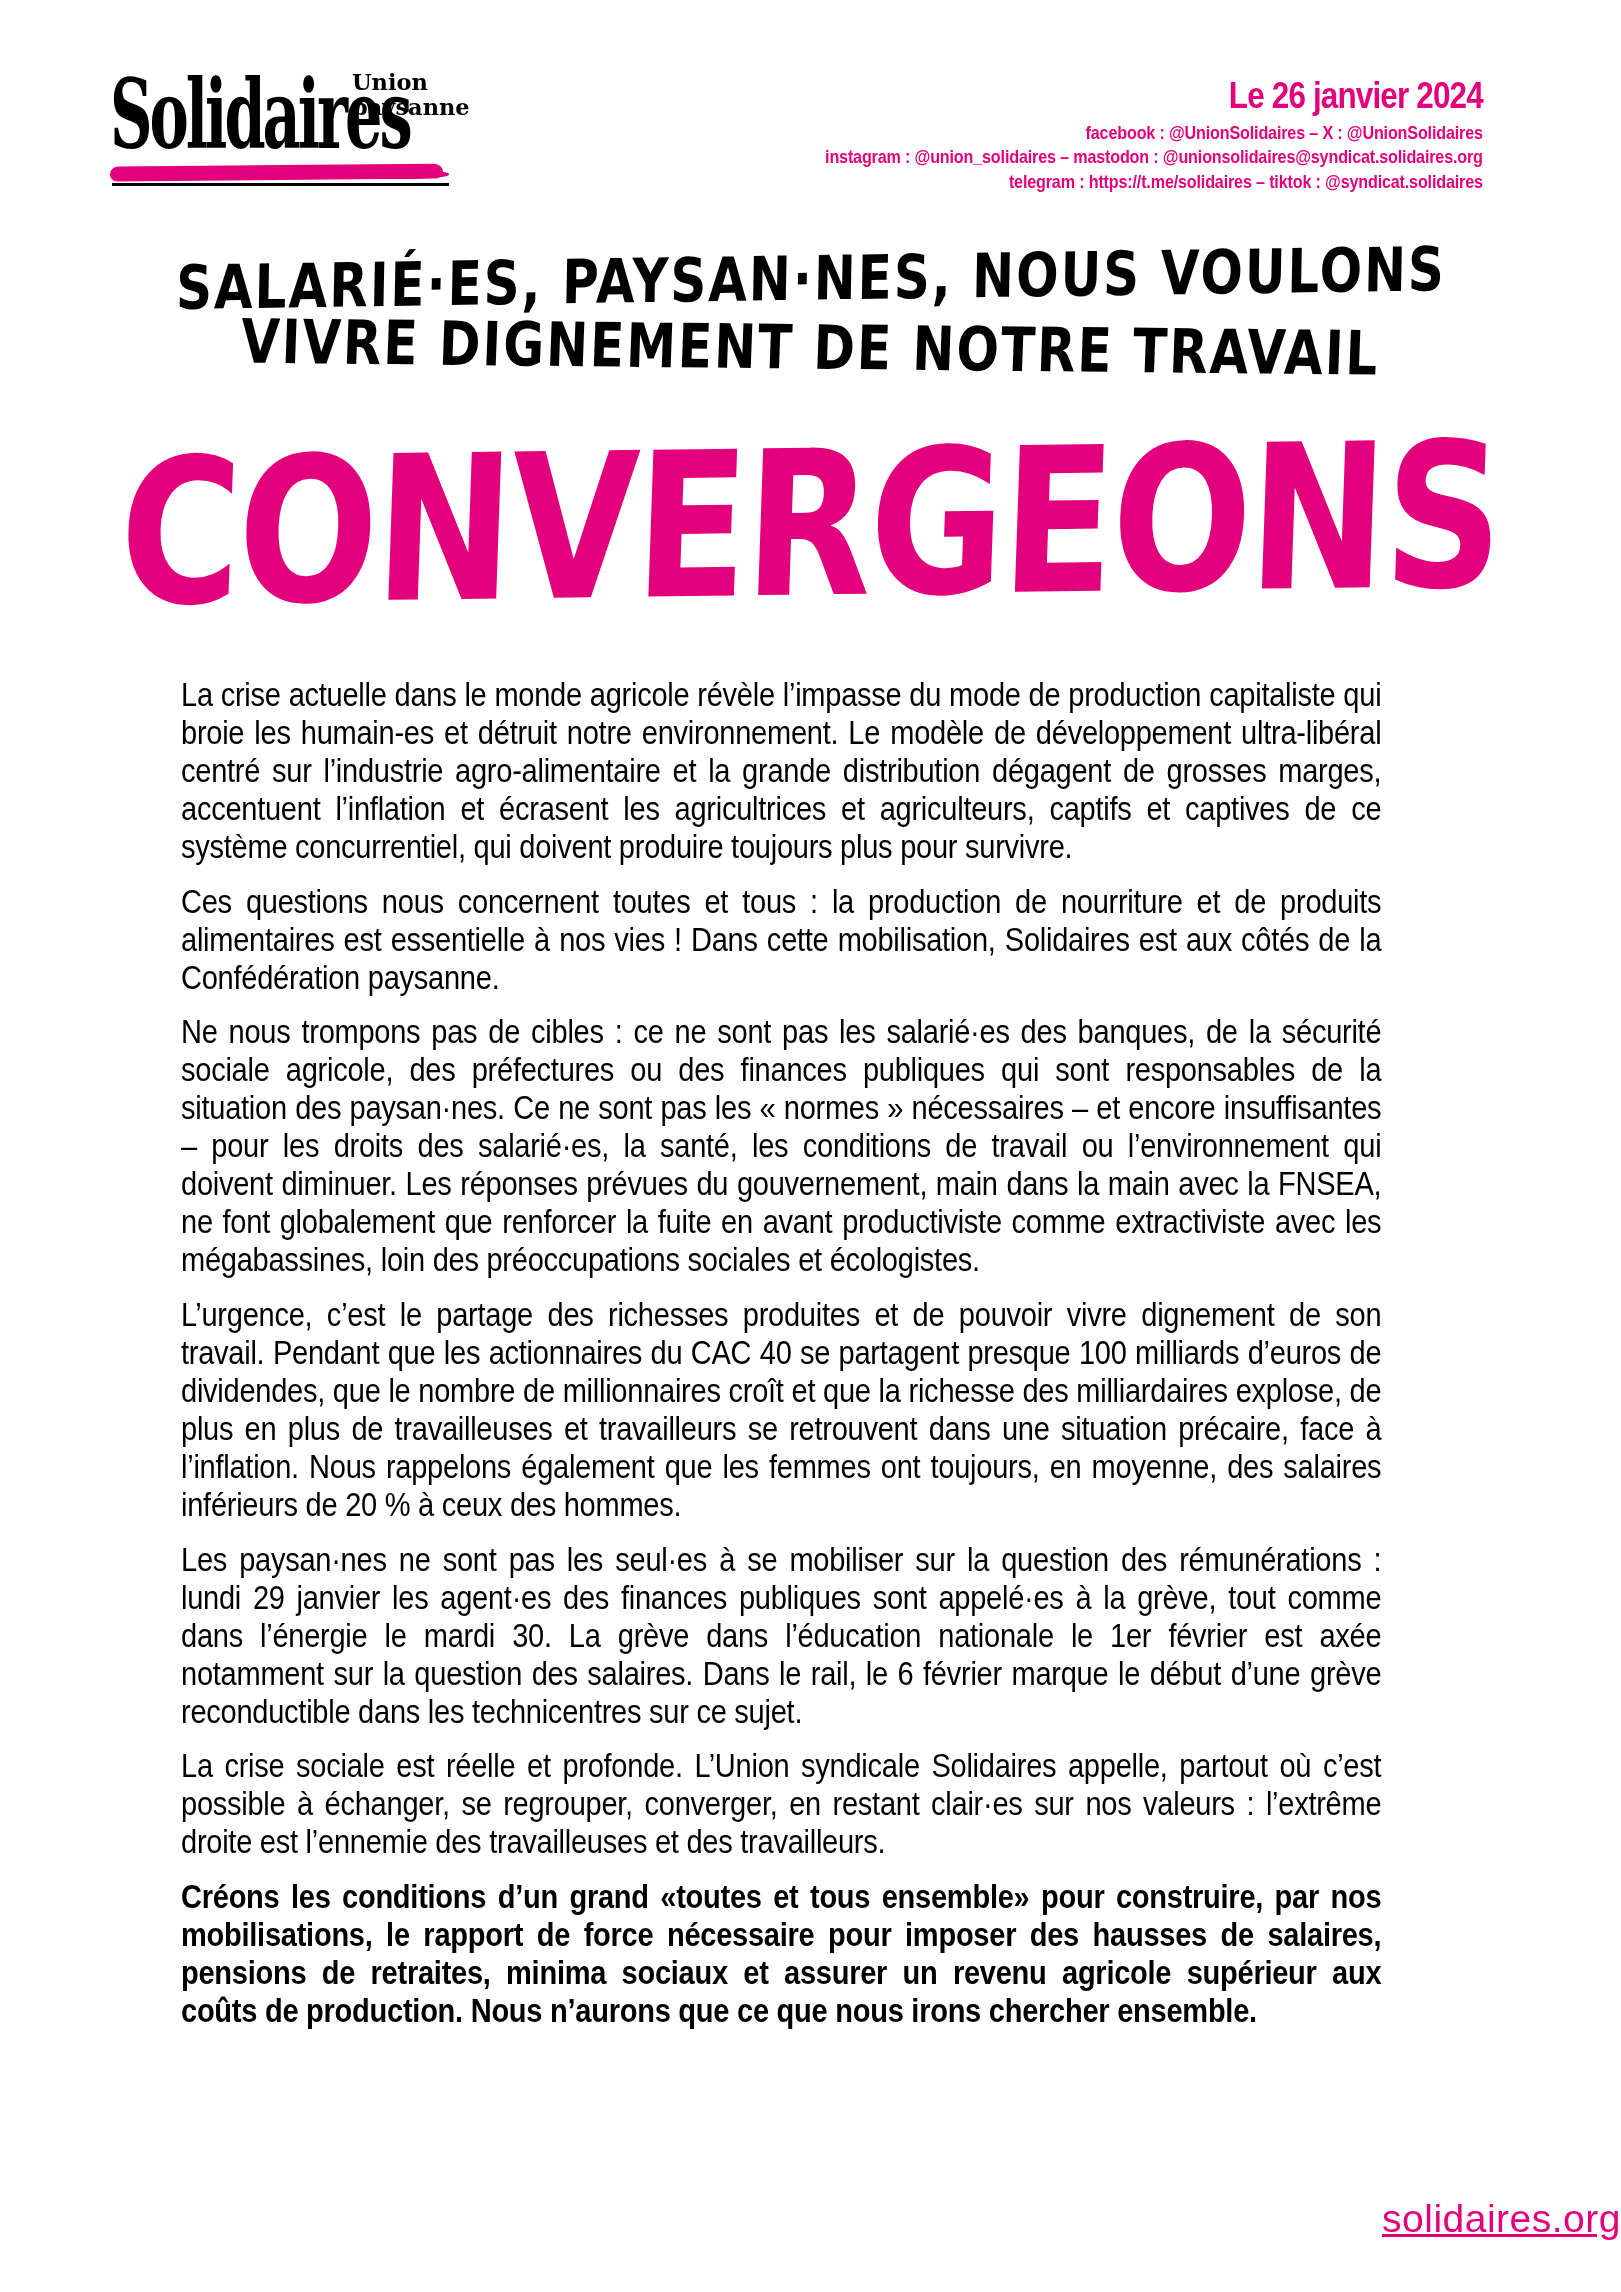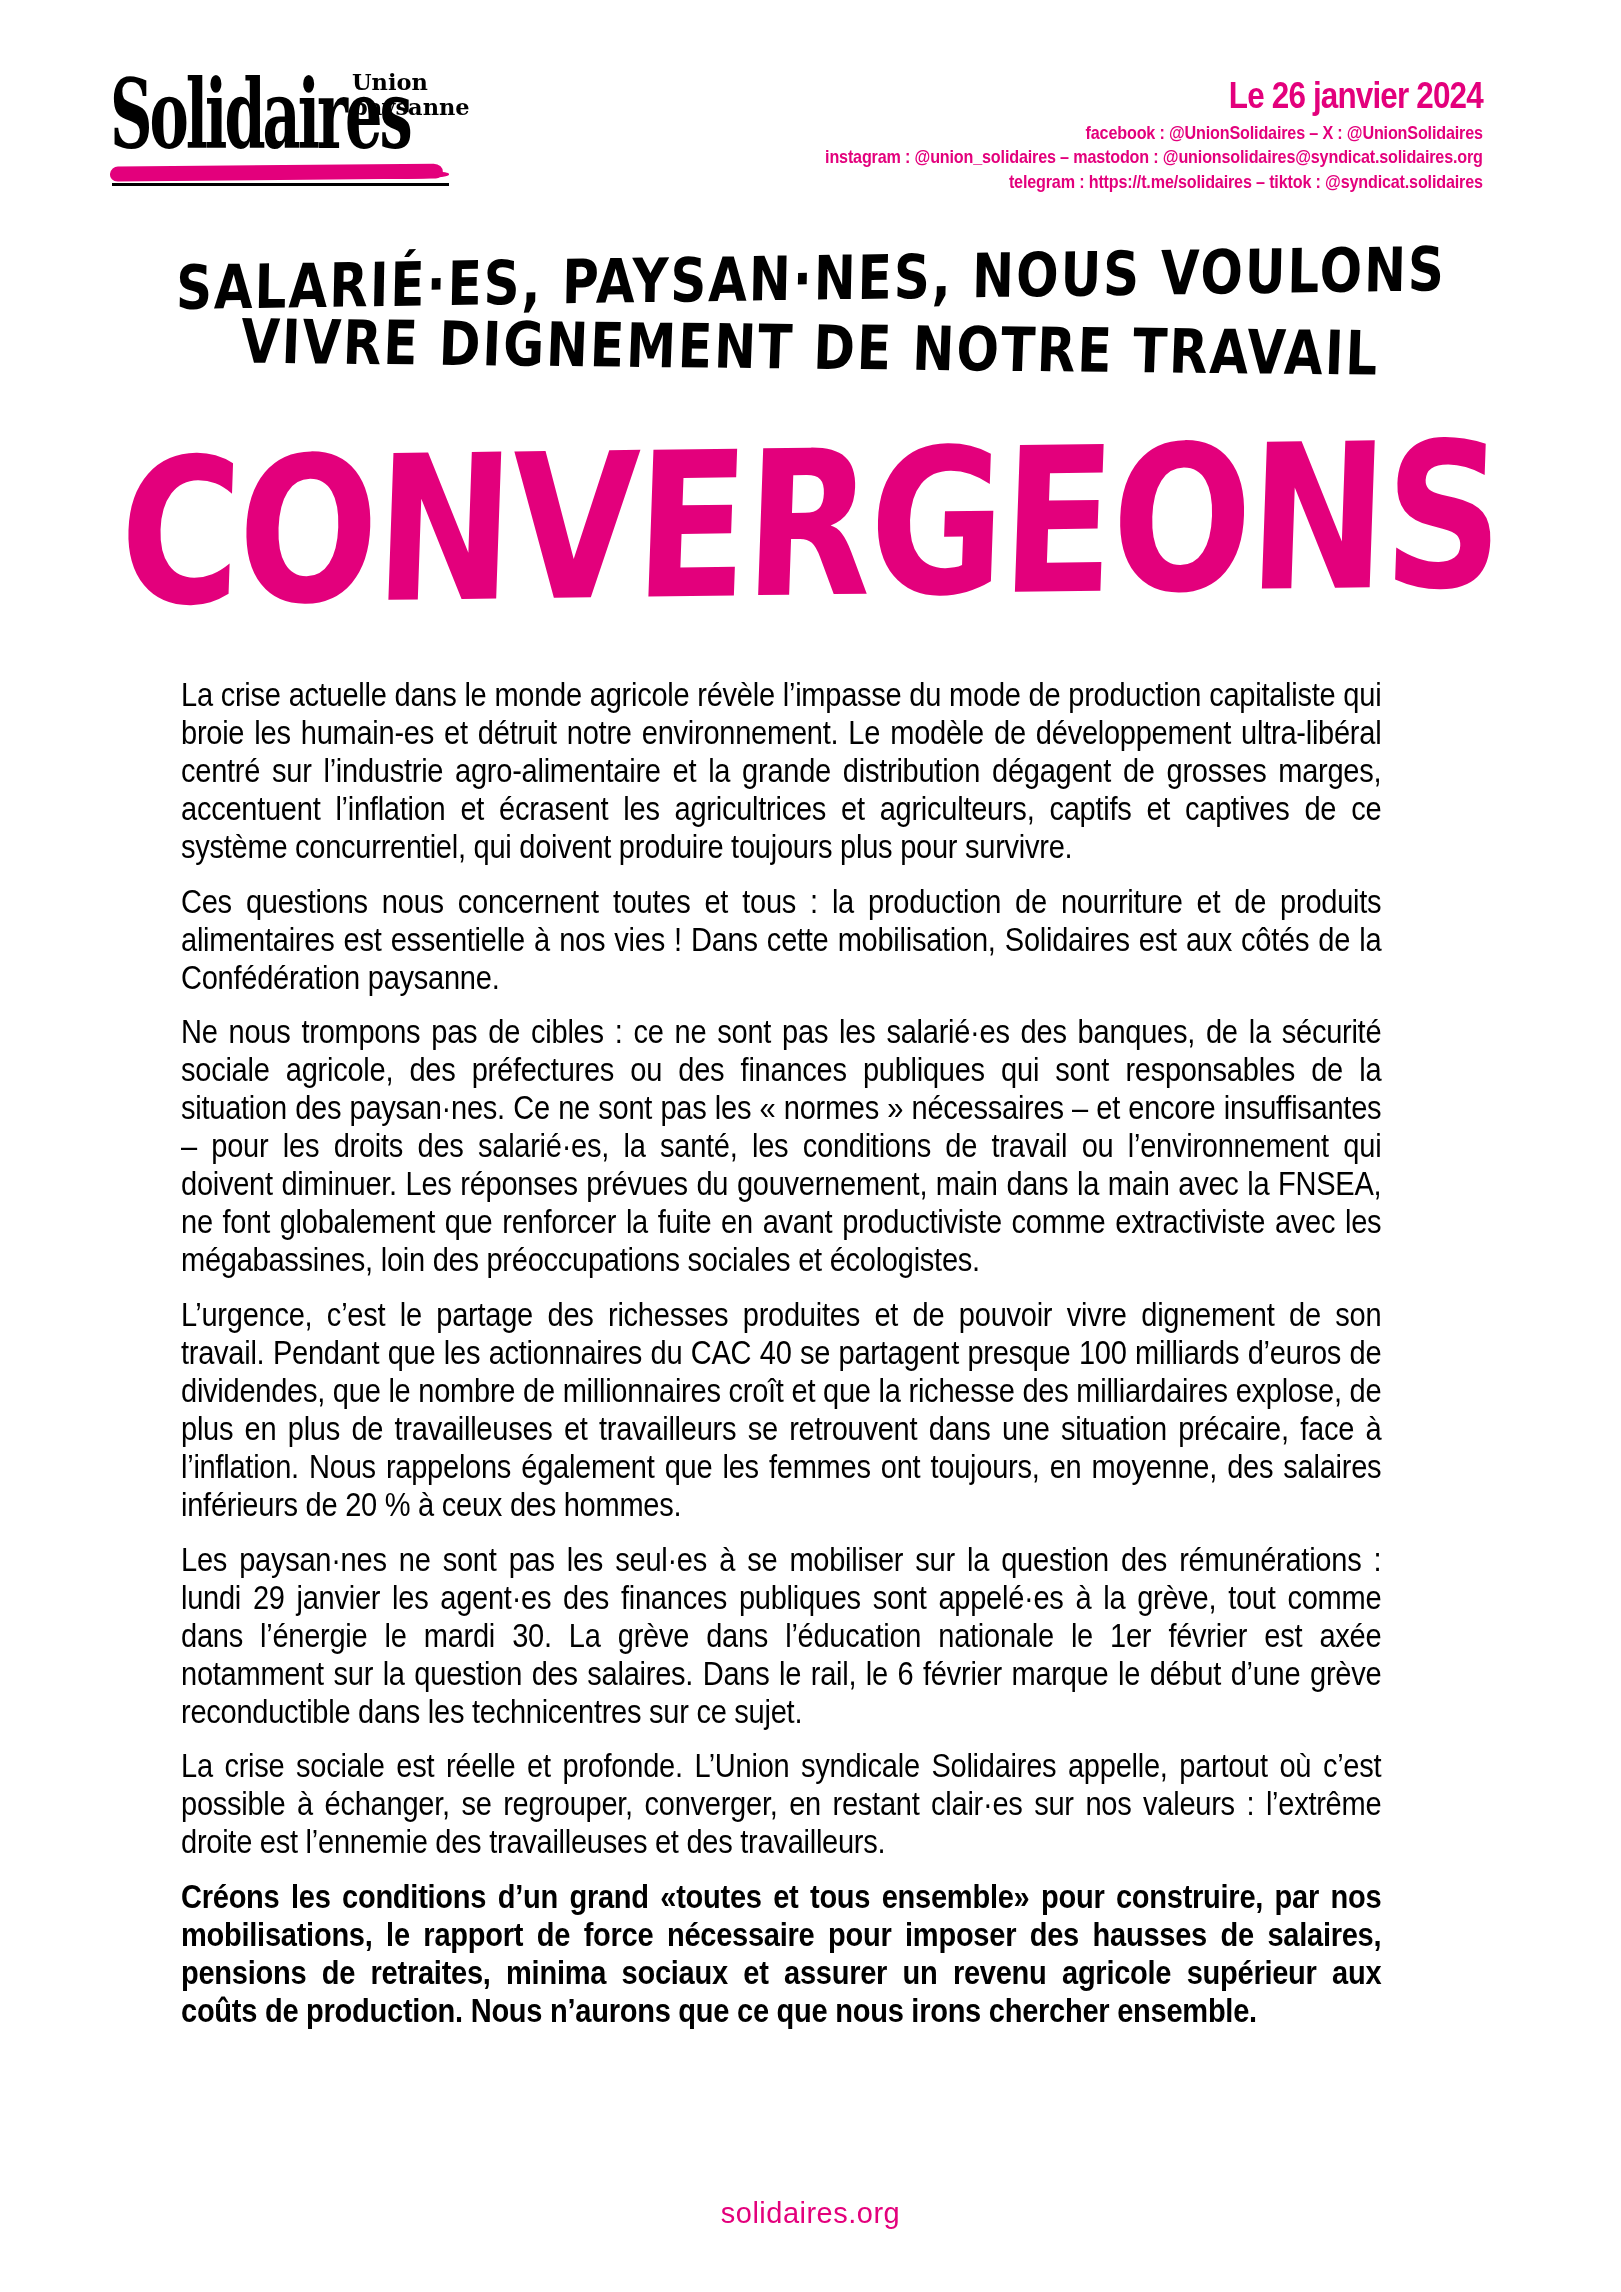--- a/index.html
+++ b/index.html
@@ -86,22 +86,22 @@
     font-size: 33px; line-height: 38px;
     letter-spacing: -0.3px;
     text-align: justify;
   }
   .body-text p { margin: 0 0 16.7px 0; }
   .body-text p.bold { font-weight: bold; }
 
   
   .footer {
     position: absolute; left: 0; top: 2197px; width: 100%;
-    text-align: center;
-    font-size: 29px; letter-spacing: 0.5px;
+    text-align: right;
+    font-size: 39px; letter-spacing: 0.5px; text-decoration: underline;
   }
 </style>
 </head>
 <body>
 
 <div class="page">
 
   <div class="logo">
     <div class="logo-union">
       <div>Union</div>

